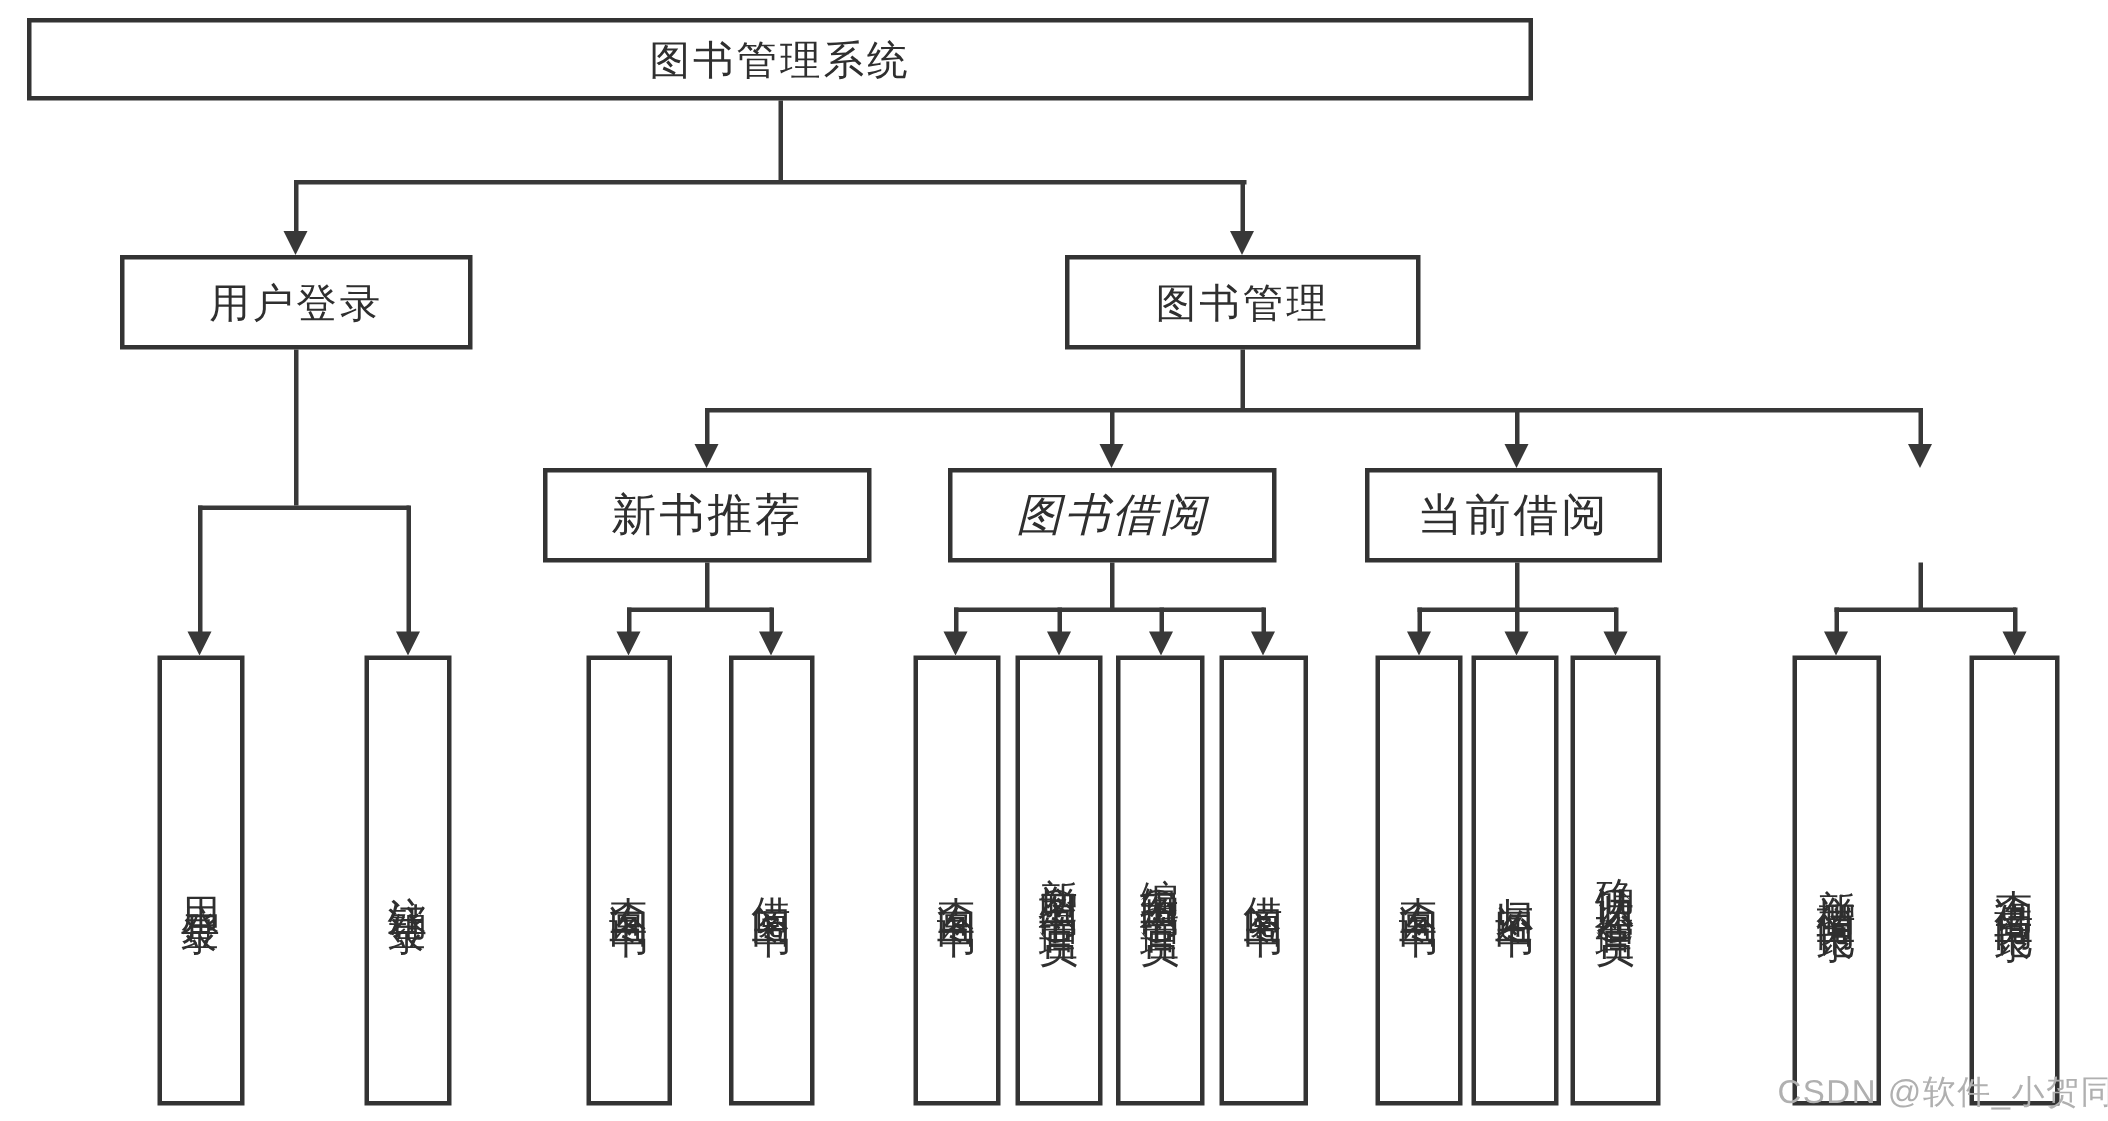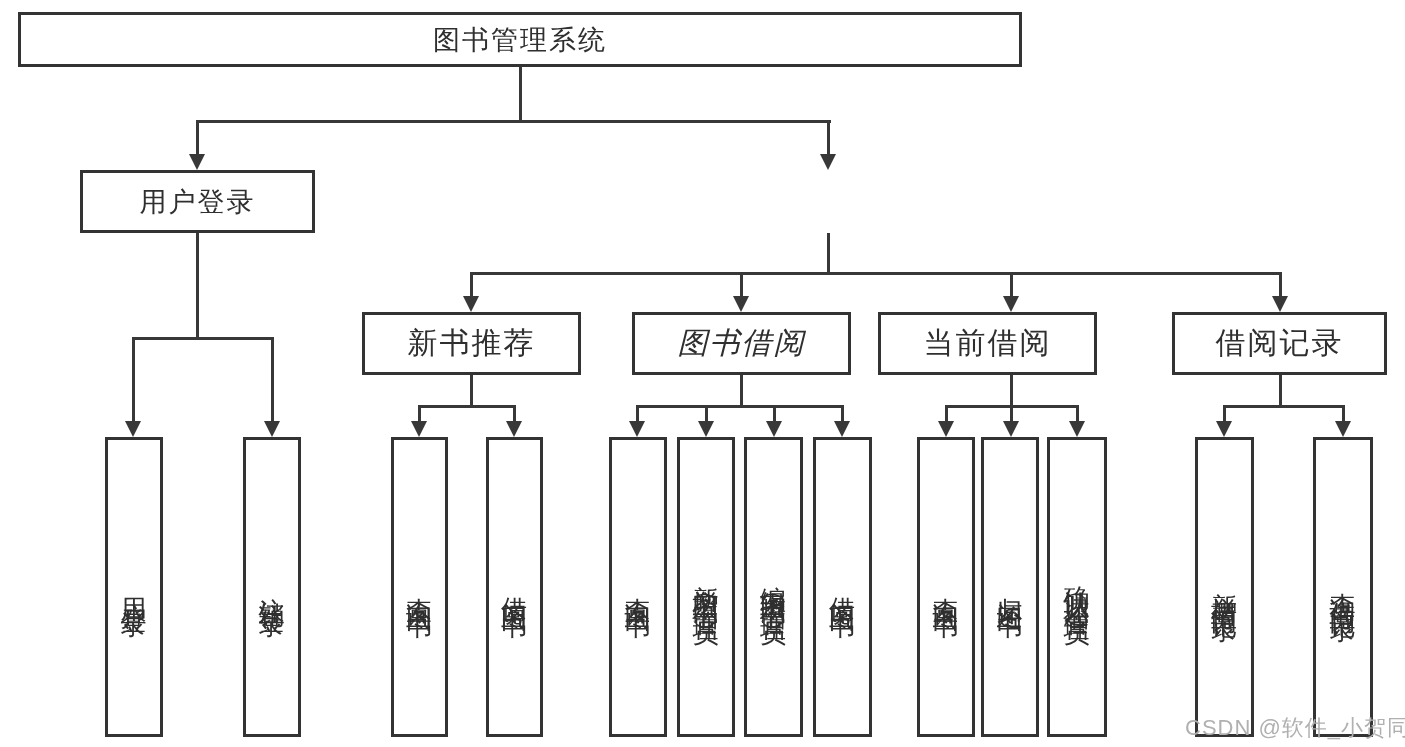--- a/index.html
+++ b/index.html
@@ -63,20 +63,23 @@
   <div class="vl" style="left:519px;top:67px;height:54px;"></div>
   <div class="hl" style="left:196px;top:120px;width:635px;"></div>
   <div class="vl" style="left:196px;top:120px;height:36px;"></div>
   <div class="ah" style="left:189px;top:154px;"></div>
   <div class="vl" style="left:827px;top:120px;height:36px;"></div>
   <div class="ah" style="left:820px;top:154px;"></div>
 
   <div class="box hbox" style="left:80px;top:170px;width:235px;height:63px;">
     <span>用户登录</span>
   </div>
+  <div class="box hbox" style="left:710px;top:170px;width:237px;height:63px;">
+    <span>图书管理</span>
+  </div>
 
   <div class="vl" style="left:196px;top:233px;height:104px;"></div>
   <div class="hl" style="left:132px;top:337px;width:141px;"></div>
   <div class="vl" style="left:132px;top:337px;height:86px;"></div>
   <div class="ah" style="left:125px;top:421px;"></div>
   <div class="vl" style="left:271px;top:337px;height:86px;"></div>
   <div class="ah" style="left:264px;top:421px;"></div>
 
   <div class="vl" style="left:827px;top:233px;height:41px;"></div>
   <div class="hl" style="left:470px;top:272px;width:811px;"></div>
@@ -88,25 +91,22 @@
   <div class="ah" style="left:1003px;top:296px;"></div>
   <div class="vl" style="left:1279px;top:272px;height:26px;"></div>
   <div class="ah" style="left:1272px;top:296px;"></div>
 
   <div class="box hbox-sm" style="left:362px;top:312px;width:219px;height:63px;">
     <span>新书推荐</span>
   </div>
   <div class="box hbox-sm" style="left:632px;top:312px;width:219px;height:63px;font-style:italic;">
     <span>图书借阅</span>
   </div>
-  <div class="box hbox-sm" style="left:878px;top:312px;width:219px;height:63px;text-align:center;">
+  <div class="box hbox-sm" style="left:910px;top:312px;width:198px;height:63px;text-align:center;">
     <span>当前借阅</span>
-  </div>
-  <div class="box hbox-sm" style="left:1172px;top:312px;width:215px;height:63px;">
-    <span>借阅记录</span>
   </div>
 
   <div class="vl" style="left:470px;top:375px;height:31px;"></div>
   <div class="hl" style="left:418px;top:405px;width:97px;"></div>
   <div class="vl" style="left:418px;top:405px;height:18px;"></div>
   <div class="ah" style="left:411px;top:421px;"></div>
   <div class="vl" style="left:513px;top:405px;height:18px;"></div>
   <div class="ah" style="left:506px;top:421px;"></div>
 
   <div class="vl" style="left:740px;top:375px;height:31px;"></div>

